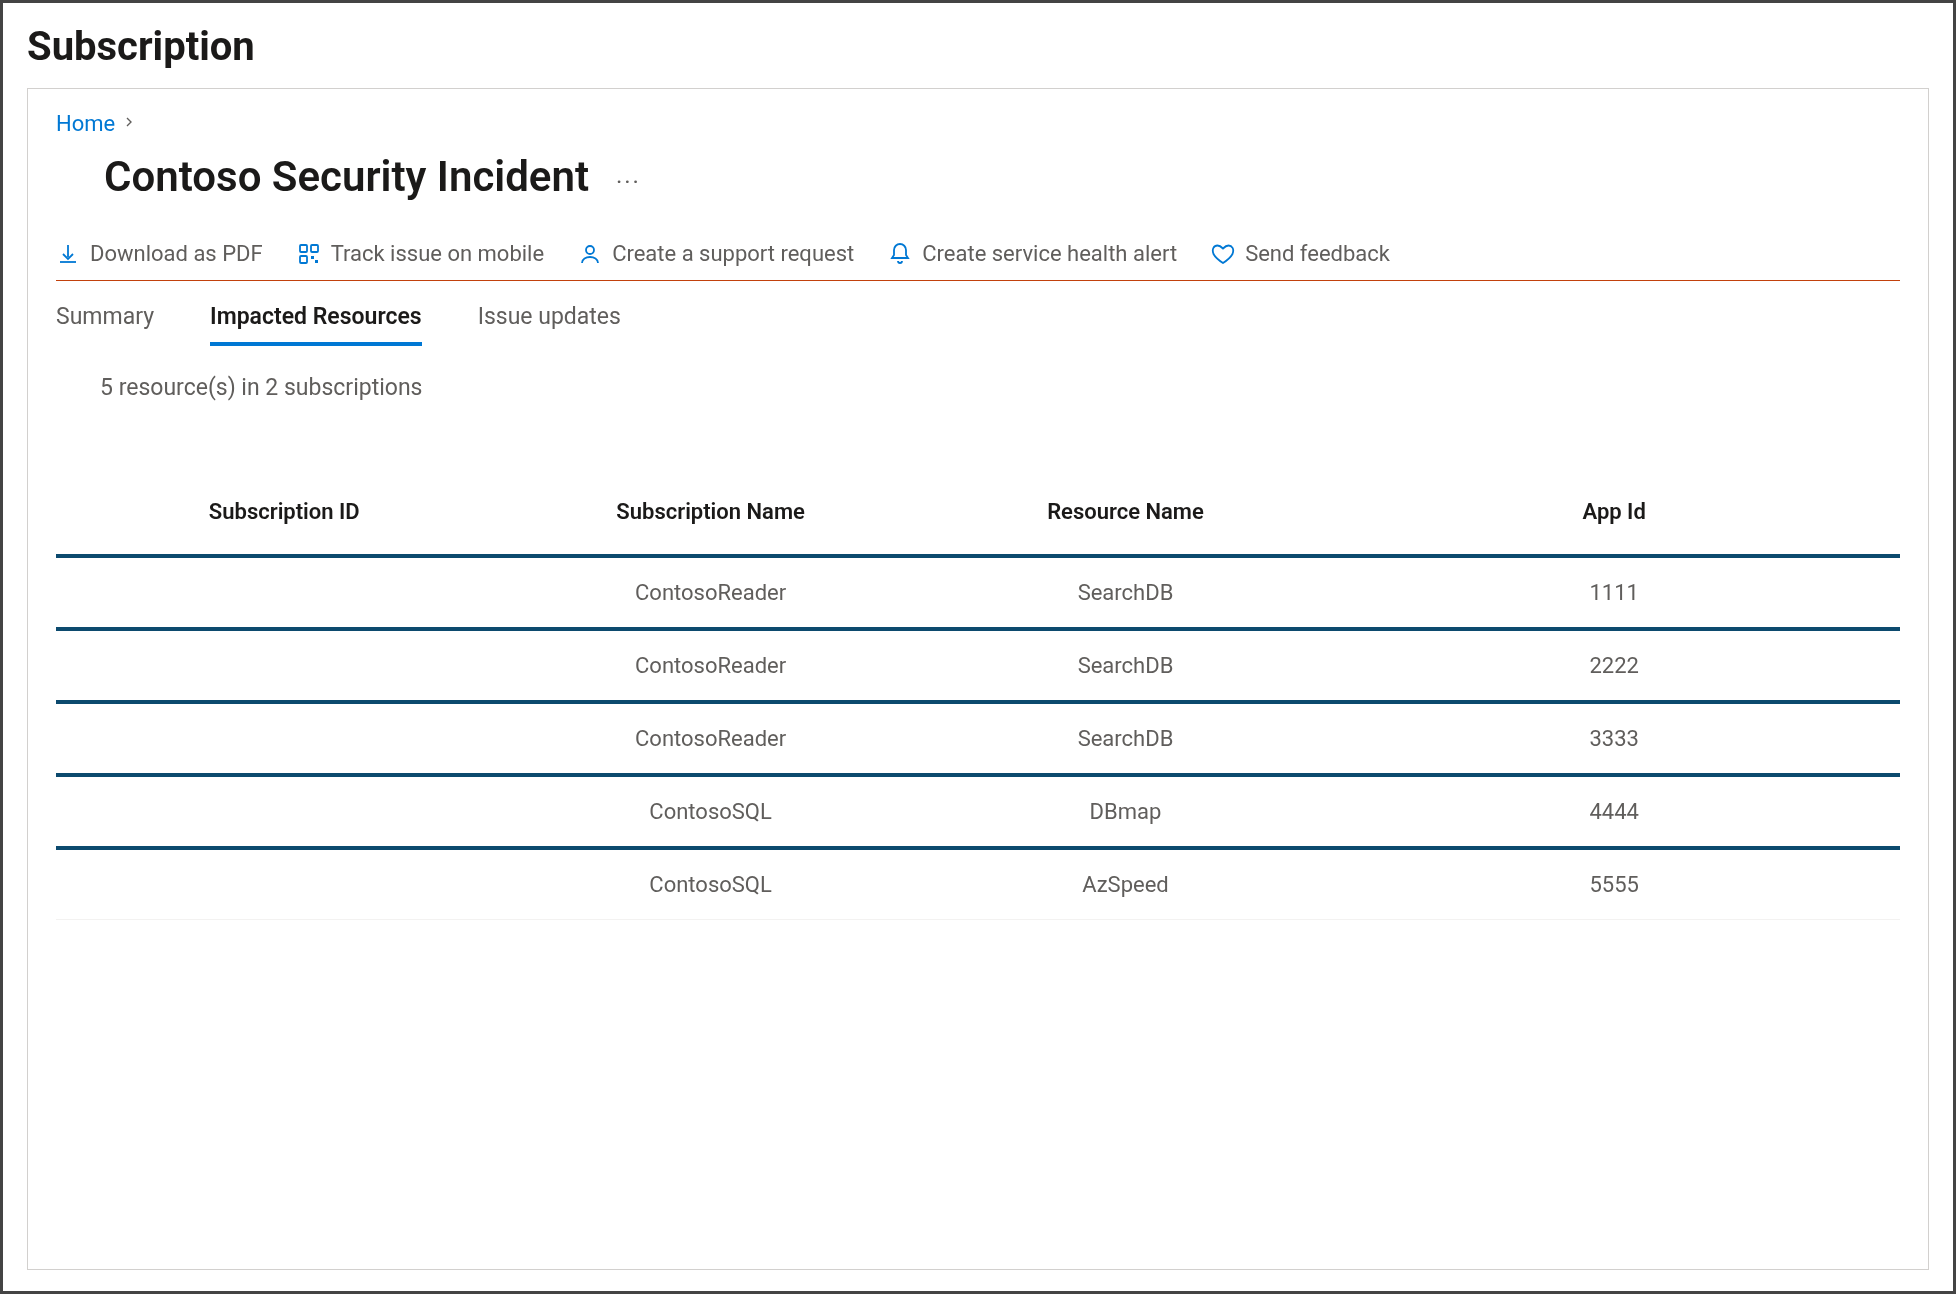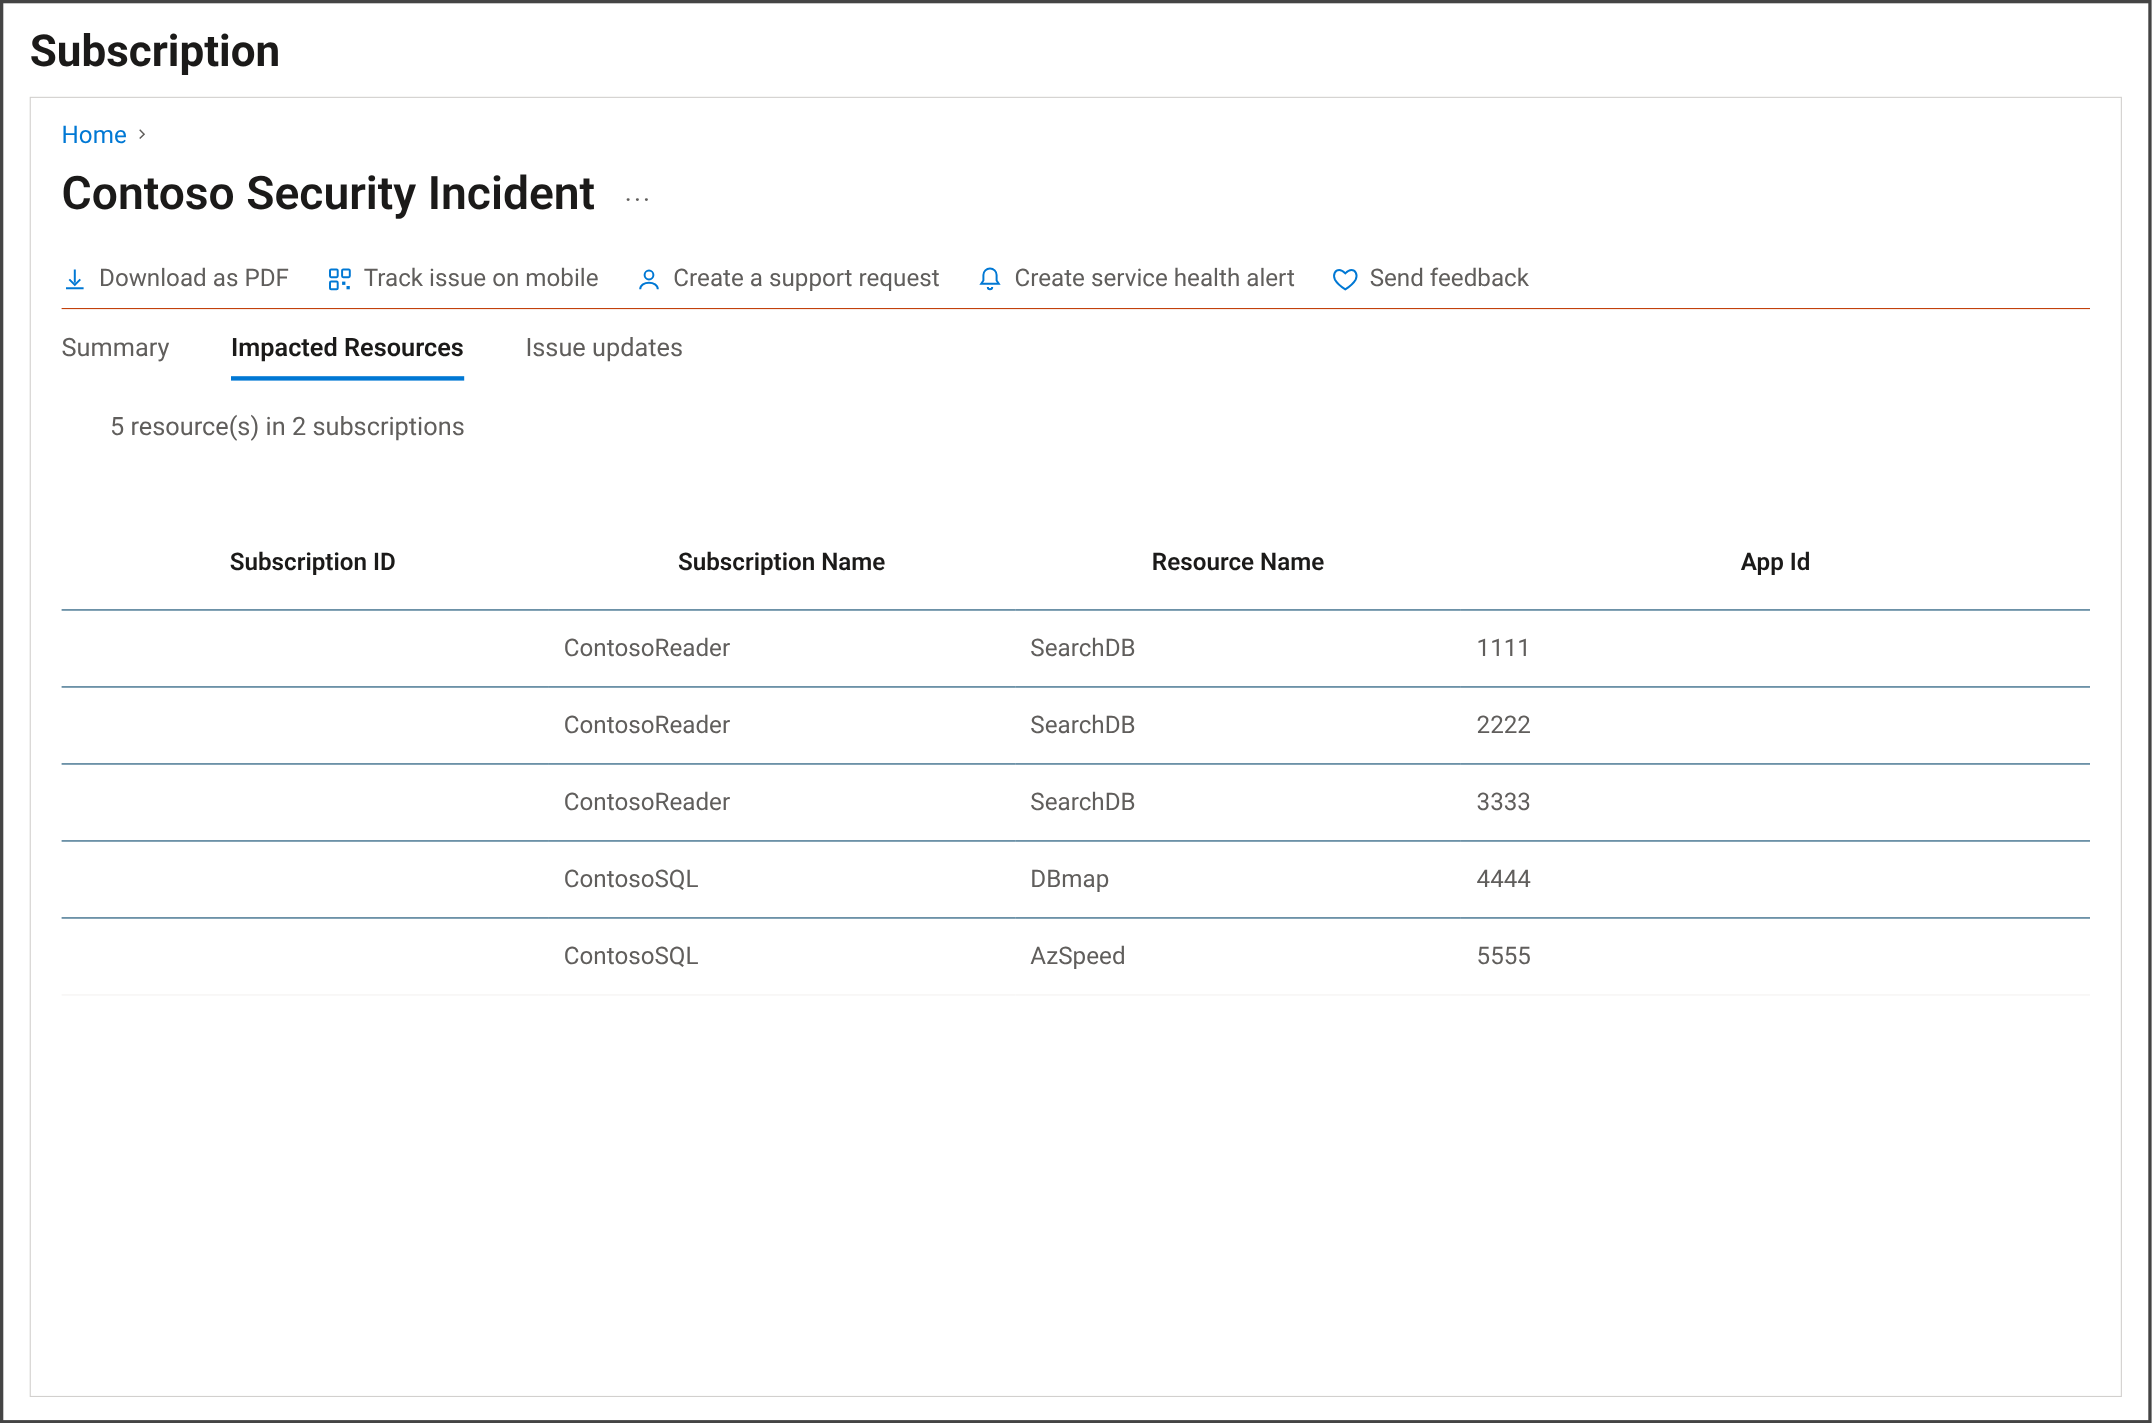--- a/index.html
+++ b/index.html
@@ -37,20 +37,21 @@
   .breadcrumb .chevron {
     color: #605e5c;
     font-size: 20px;
     display: inline-block;
   }
   .page-heading-row {
     display: flex;
     align-items: center;
     gap: 27px;
     padding: 4px 0 30px 0;
+    margin-left: 48px;
   }
   .page-heading {
     font-size: 42px;
     font-weight: 600;
     color: #1b1a19;
   }
   .ellipsis-btn {
     font-size: 24px;
     color: #605e5c;
     letter-spacing: 2px;
@@ -110,21 +111,22 @@
     font-weight: 600;
     font-size: 22px;
     color: #1b1a19;
     padding: 18px 14px 30px 14px;
   }
   th:first-child { padding-left: 28px; }
   td {
     font-size: 22px;
     color: #605e5c;
     padding: 22px 14px;
-    border-top: 1px solid #0c4a6e;
+    border-top: 4px solid #0c4a6e;
+    text-align: center;
   }
   td:first-child { padding-left: 28px; }
   tbody tr:last-child td { border-bottom: 1px solid #f3f2f1; }
   .col-subid   { width: 24%; }
   .col-subname { width: 23%; }
   .col-resname { width: 22%; }
   .col-appid   { width: 31%; }
   svg { width: 24px; height: 24px; }
 </style>
 </head>

